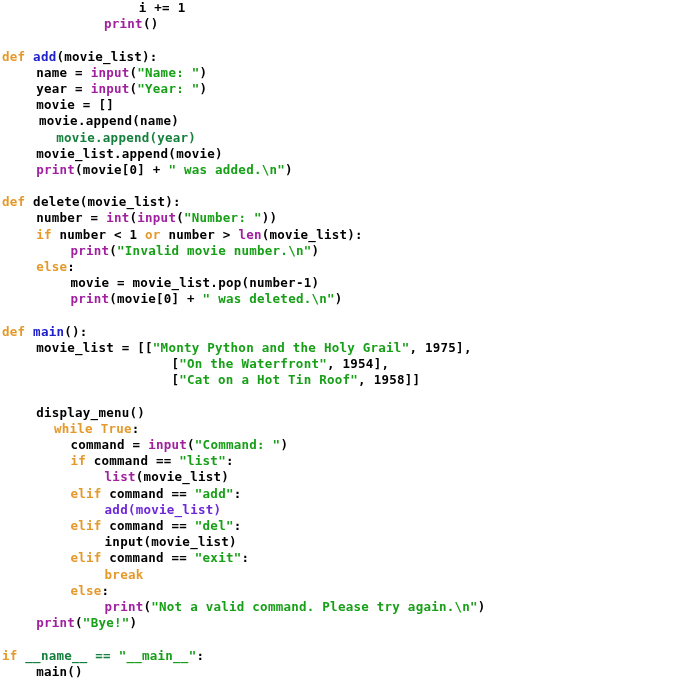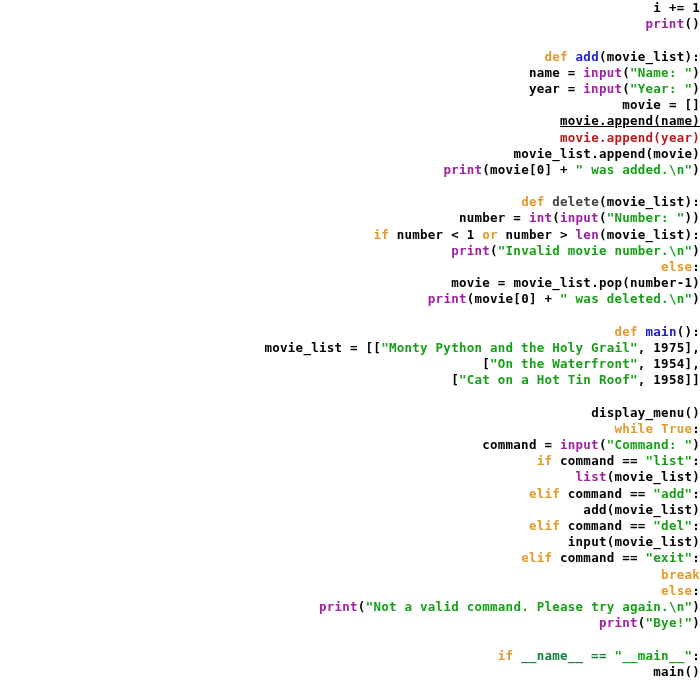--- a/index.html
+++ b/index.html
@@ -9,21 +9,20 @@
   }
   body {
     width: 700px;
     height: 686px;
     overflow: hidden;
     font-family: "DejaVu Sans Mono", "Liberation Mono", monospace;
   }
   #code-listing {
     padding: 0px 0 0 0;
     box-sizing: border-box;
-    text-align: right;
   }
   .code-line {
     font-family: "DejaVu Sans Mono", "Liberation Mono", monospace;
     font-size: 12.5px;
     font-weight: bold;
     line-height: 16.2px;
     height: 16.2px;
     white-space: pre;
     color: #000000;
     letter-spacing: 0.25px;
@@ -40,45 +39,45 @@
 <body>
 
 <div id="code-listing">
     <div class="code-line" style="padding-left: 138.8px;"><span class="tok-plain" style="color: rgb(0, 0, 0);">i += 1</span></div>
     <div class="code-line" style="padding-left: 104px;"><span class="tok-builtin" style="color: rgb(160, 32, 160);">print</span><span class="tok-plain" style="color: rgb(0, 0, 0);">()</span></div>
     <div class="code-line" style="padding-left: 2px;">&nbsp;</div>
     <div class="code-line" style="padding-left: 2px;"><span class="tok-kw" style="color: rgb(229, 153, 42);">def</span><span class="tok-plain" style="color: rgb(0, 0, 0);"> </span><span class="tok-funcname" style="color: rgb(32, 32, 204);">add</span><span class="tok-plain" style="color: rgb(0, 0, 0);">(movie_list):</span></div>
     <div class="code-line" style="padding-left: 36.2px;"><span class="tok-plain" style="color: rgb(0, 0, 0);">name = </span><span class="tok-builtin" style="color: rgb(160, 32, 160);">input</span><span class="tok-plain" style="color: rgb(0, 0, 0);">(</span><span class="tok-str" style="color: rgb(23, 160, 23);">"Name: "</span><span class="tok-plain" style="color: rgb(0, 0, 0);">)</span></div>
     <div class="code-line" style="padding-left: 36.2px;"><span class="tok-plain" style="color: rgb(0, 0, 0);">year = </span><span class="tok-builtin" style="color: rgb(160, 32, 160);">input</span><span class="tok-plain" style="color: rgb(0, 0, 0);">(</span><span class="tok-str" style="color: rgb(23, 160, 23);">"Year: "</span><span class="tok-plain" style="color: rgb(0, 0, 0);">)</span></div>
     <div class="code-line" style="padding-left: 36.2px;"><span class="tok-plain" style="color: rgb(0, 0, 0);">movie = []</span></div>
-    <div class="code-line" style="padding-left: 30px; text-decoration: underline;"><span class="tok-plain" style="color: rgb(0, 0, 0);">movie.append(name)</span></div>
-    <div class="code-line" style="padding-left: 36.2px;"><span class="tok-plain" style="color: #b91c1c;">movie.append(year)</span></div>
+    <div class="code-line" style="padding-left: 39px;"><span class="tok-plain" style="color: rgb(0, 0, 0);">movie.append(name)</span></div>
+    <div class="code-line" style="padding-left: 36.2px;"><span class="tok-plain" style="color: #15803d; margin-left: 20px;">movie.append(year)</span></div>
     <div class="code-line" style="padding-left: 36.2px;"><span class="tok-plain" style="color: rgb(0, 0, 0);">movie_list.append(movie)</span></div>
     <div class="code-line" style="padding-left: 36.2px;"><span class="tok-builtin" style="color: rgb(160, 32, 160);">print</span><span class="tok-plain" style="color: rgb(0, 0, 0);">(movie[0] + </span><span class="tok-str" style="color: rgb(23, 160, 23);">" was added.\n"</span><span class="tok-plain" style="color: rgb(0, 0, 0);">)</span></div>
     <div class="code-line" style="padding-left: 2px;">&nbsp;</div>
-    <div class="code-line" style="padding-left: 2px;"><span class="tok-kw" style="color: rgb(229, 153, 42);">def</span><span class="tok-plain" style="color: rgb(0, 0, 0);"> </span><span class="tok-funcname" style="color: #404040;">delete</span><span class="tok-plain" style="color: rgb(0, 0, 0);">(movie_list):</span></div>
+    <div class="code-line" style="padding-left: 2px;"><span class="tok-kw" style="color: rgb(229, 153, 42);">def</span><span class="tok-plain" style="color: rgb(0, 0, 0);"> </span><span class="tok-funcname" style="color: #000000;">delete</span><span class="tok-plain" style="color: rgb(0, 0, 0);">(movie_list):</span></div>
     <div class="code-line" style="padding-left: 36.2px;"><span class="tok-plain" style="color: rgb(0, 0, 0);">number = </span><span class="tok-builtin" style="color: rgb(160, 32, 160);">int</span><span class="tok-plain" style="color: rgb(0, 0, 0);">(</span><span class="tok-builtin" style="color: rgb(160, 32, 160);">input</span><span class="tok-plain" style="color: rgb(0, 0, 0);">(</span><span class="tok-str" style="color: rgb(23, 160, 23);">"Number: "</span><span class="tok-plain" style="color: rgb(0, 0, 0);">))</span></div>
     <div class="code-line" style="padding-left: 36.2px;"><span class="tok-kw" style="color: rgb(229, 153, 42);">if</span><span class="tok-plain" style="color: rgb(0, 0, 0);"> number &lt; 1 </span><span class="tok-kw" style="color: rgb(229, 153, 42);">or</span><span class="tok-plain" style="color: rgb(0, 0, 0);"> number &gt; </span><span class="tok-builtin" style="color: rgb(160, 32, 160);">len</span><span class="tok-plain" style="color: rgb(0, 0, 0);">(movie_list):</span></div>
     <div class="code-line" style="padding-left: 70.4px;"><span class="tok-builtin" style="color: rgb(160, 32, 160);">print</span><span class="tok-plain" style="color: rgb(0, 0, 0);">(</span><span class="tok-str" style="color: rgb(23, 160, 23);">"Invalid movie number.\n"</span><span class="tok-plain" style="color: rgb(0, 0, 0);">)</span></div>
     <div class="code-line" style="padding-left: 36.2px;"><span class="tok-kw" style="color: rgb(229, 153, 42);">else</span><span class="tok-plain" style="color: rgb(0, 0, 0);">:</span></div>
     <div class="code-line" style="padding-left: 70.4px;"><span class="tok-plain" style="color: rgb(0, 0, 0);">movie = movie_list.pop(number-1)</span></div>
     <div class="code-line" style="padding-left: 70.4px;"><span class="tok-builtin" style="color: rgb(160, 32, 160);">print</span><span class="tok-plain" style="color: rgb(0, 0, 0);">(movie[0] + </span><span class="tok-str" style="color: rgb(23, 160, 23);">" was deleted.\n"</span><span class="tok-plain" style="color: rgb(0, 0, 0);">)</span></div>
     <div class="code-line" style="padding-left: 2px;">&nbsp;</div>
     <div class="code-line" style="padding-left: 2px;"><span class="tok-kw" style="color: rgb(229, 153, 42);">def</span><span class="tok-plain" style="color: rgb(0, 0, 0);"> </span><span class="tok-funcname" style="color: rgb(32, 32, 204);">main</span><span class="tok-plain" style="color: rgb(0, 0, 0);">():</span></div>
     <div class="code-line" style="padding-left: 36.2px;"><span class="tok-plain" style="color: rgb(0, 0, 0);">movie_list = [[</span><span class="tok-str" style="color: rgb(23, 160, 23);">"Monty Python and the Holy Grail"</span><span class="tok-plain" style="color: rgb(0, 0, 0);">, </span><span class="tok-num" style="color: rgb(0, 0, 0);">1975</span><span class="tok-plain" style="color: rgb(0, 0, 0);">],</span></div>
     <div class="code-line" style="padding-left: 155.9px;"><span class="tok-plain" style="color: rgb(0, 0, 0);">  [</span><span class="tok-str" style="color: rgb(23, 160, 23);">"On the Waterfront"</span><span class="tok-plain" style="color: rgb(0, 0, 0);">, </span><span class="tok-num" style="color: rgb(0, 0, 0);">1954</span><span class="tok-plain" style="color: rgb(0, 0, 0);">],</span></div>
     <div class="code-line" style="padding-left: 155.9px;"><span class="tok-plain" style="color: rgb(0, 0, 0);">  [</span><span class="tok-str" style="color: rgb(23, 160, 23);">"Cat on a Hot Tin Roof"</span><span class="tok-plain" style="color: rgb(0, 0, 0);">, </span><span class="tok-num" style="color: rgb(0, 0, 0);">1958</span><span class="tok-plain" style="color: rgb(0, 0, 0);">]]</span></div>
     <div class="code-line" style="padding-left: 2px;">&nbsp;</div>
     <div class="code-line" style="padding-left: 36.2px;"><span class="tok-plain" style="color: rgb(0, 0, 0);">display_menu()</span></div>
     <div class="code-line" style="padding-left: 54px;"><span class="tok-kw" style="color: rgb(229, 153, 42);">while</span><span class="tok-plain" style="color: rgb(0, 0, 0);"> </span><span class="tok-kw" style="color: rgb(229, 153, 42);">True</span><span class="tok-plain" style="color: rgb(0, 0, 0);">:</span></div>
     <div class="code-line" style="padding-left: 70.4px;"><span class="tok-plain" style="color: rgb(0, 0, 0);">command = </span><span class="tok-builtin" style="color: rgb(160, 32, 160);">input</span><span class="tok-plain" style="color: rgb(0, 0, 0);">(</span><span class="tok-str" style="color: rgb(23, 160, 23);">"Command: "</span><span class="tok-plain" style="color: rgb(0, 0, 0);">)</span></div>
     <div class="code-line" style="padding-left: 70.4px;"><span class="tok-kw" style="color: rgb(229, 153, 42);">if</span><span class="tok-plain" style="color: rgb(0, 0, 0);"> command == </span><span class="tok-str" style="color: rgb(23, 160, 23);">"list"</span><span class="tok-plain" style="color: rgb(0, 0, 0);">:</span></div>
     <div class="code-line" style="padding-left: 104.6px;"><span class="tok-builtin" style="color: rgb(160, 32, 160);">list</span><span class="tok-plain" style="color: rgb(0, 0, 0);">(movie_list)</span></div>
     <div class="code-line" style="padding-left: 70.4px;"><span class="tok-kw" style="color: rgb(229, 153, 42);">elif</span><span class="tok-plain" style="color: rgb(0, 0, 0);"> command == </span><span class="tok-str" style="color: rgb(23, 160, 23);">"add"</span><span class="tok-plain" style="color: rgb(0, 0, 0);">:</span></div>
-    <div class="code-line" style="padding-left: 104.6px;"><span class="tok-plain" style="color: #000000;">add(movie_list)</span></div>
+    <div class="code-line" style="padding-left: 104.6px;"><span class="tok-plain" style="color: #6d28d9;">add(movie_list)</span></div>
     <div class="code-line" style="padding-left: 70.4px;"><span class="tok-kw" style="color: rgb(229, 153, 42);">elif</span><span class="tok-plain" style="color: rgb(0, 0, 0);"> command == </span><span class="tok-str" style="color: rgb(23, 160, 23);">"del"</span><span class="tok-plain" style="color: rgb(0, 0, 0);">:</span></div>
     <div class="code-line" style="padding-left: 104.6px;"><span class="tok-plain" style="color: rgb(0, 0, 0);">input(movie_list)</span></div>
     <div class="code-line" style="padding-left: 70.4px;"><span class="tok-kw" style="color: rgb(229, 153, 42);">elif</span><span class="tok-plain" style="color: rgb(0, 0, 0);"> command == </span><span class="tok-str" style="color: rgb(23, 160, 23);">"exit"</span><span class="tok-plain" style="color: rgb(0, 0, 0);">:</span></div>
     <div class="code-line" style="padding-left: 104.6px;"><span class="tok-kw" style="color: rgb(229, 153, 42);">break</span></div>
     <div class="code-line" style="padding-left: 70.4px;"><span class="tok-kw" style="color: rgb(229, 153, 42);">else</span><span class="tok-plain" style="color: rgb(0, 0, 0);">:</span></div>
     <div class="code-line" style="padding-left: 104.6px;"><span class="tok-builtin" style="color: rgb(160, 32, 160);">print</span><span class="tok-plain" style="color: rgb(0, 0, 0);">(</span><span class="tok-str" style="color: rgb(23, 160, 23);">"Not a valid command. Please try again.\n"</span><span class="tok-plain" style="color: rgb(0, 0, 0);">)</span></div>
     <div class="code-line" style="padding-left: 36.2px;"><span class="tok-builtin" style="color: rgb(160, 32, 160);">print</span><span class="tok-plain" style="color: rgb(0, 0, 0);">(</span><span class="tok-str" style="color: rgb(23, 160, 23);">"Bye!"</span><span class="tok-plain" style="color: rgb(0, 0, 0);">)</span></div>
     <div class="code-line" style="padding-left: 2px;">&nbsp;</div>
     <div class="code-line" style="padding-left: 2px;"><span class="tok-kw" style="color: rgb(229, 153, 42);">if</span><span class="tok-plain" style="color: #15803d;"> __name__ == </span><span class="tok-str" style="color: rgb(23, 160, 23);">"__main__"</span><span class="tok-plain" style="color: rgb(0, 0, 0);">:</span></div>
     <div class="code-line" style="padding-left: 36.2px;"><span class="tok-plain" style="color: rgb(0, 0, 0);">main()</span></div>

